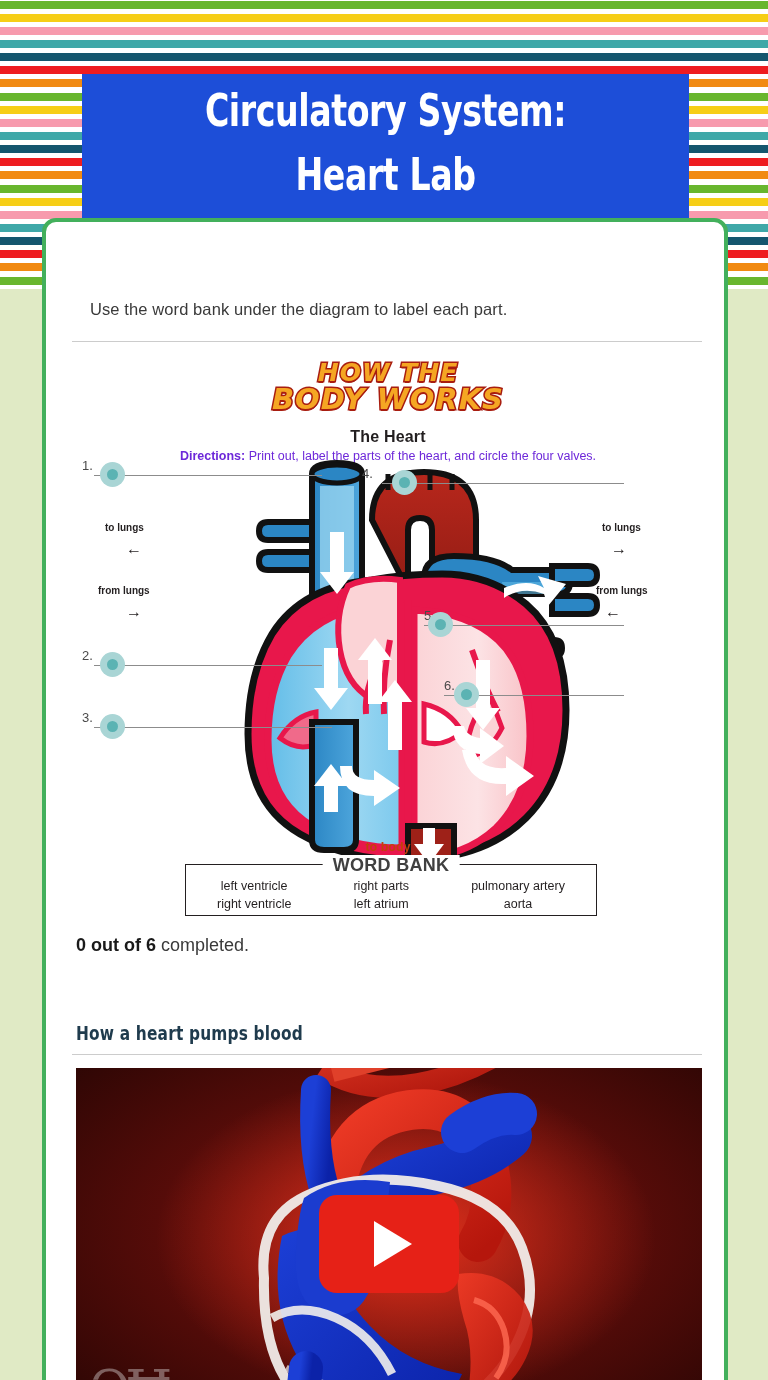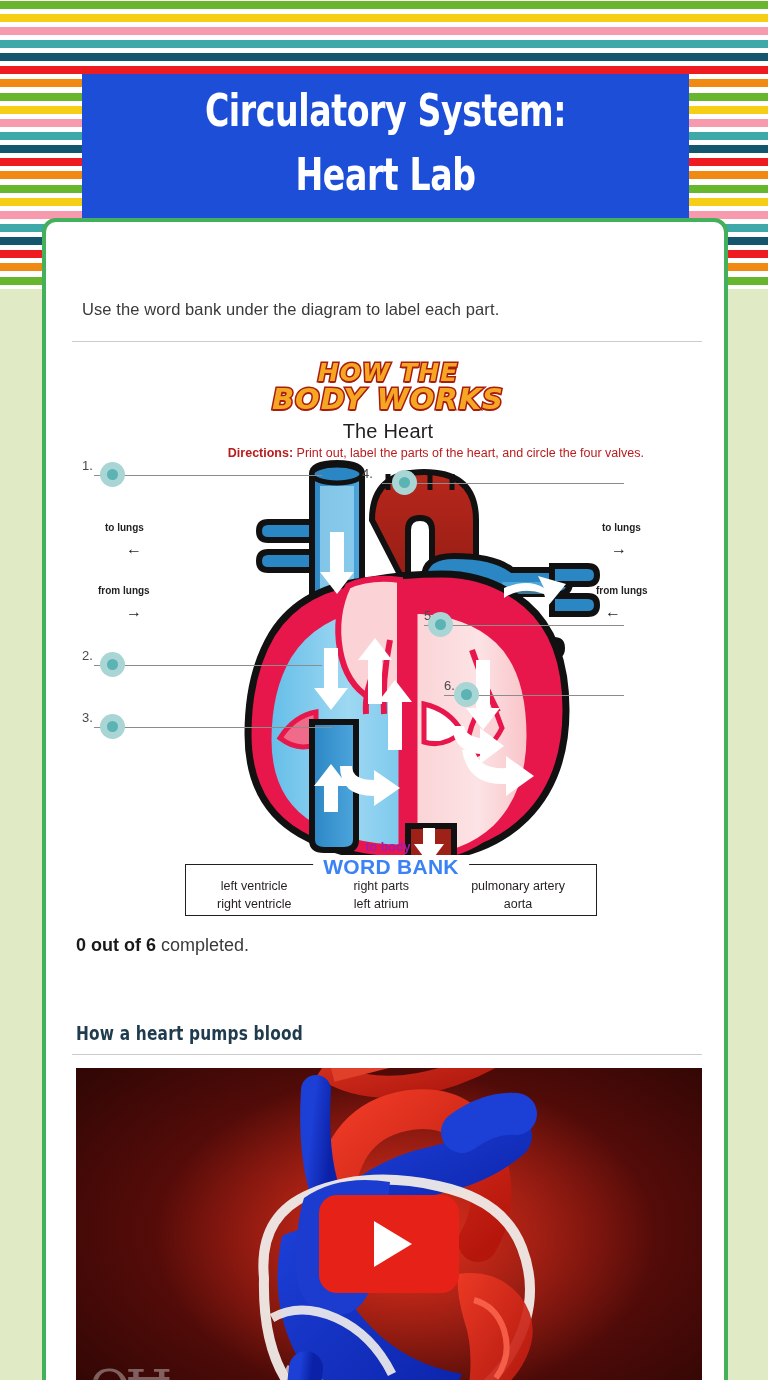--- a/index.html
+++ b/index.html
@@ -74,21 +74,21 @@
     height: 1200px;
     background: #ffffff;
     border: 4px solid #43b05c;
     border-radius: 14px;
     z-index: 2;
     overflow: hidden;
   }
 
   #instruction-text {
     position: absolute;
-    left: 36px;
+    left: 44px;
     top: 78px;
     font-size: 16.5px;
     color: #3a3a3a;
     letter-spacing: 0.1px;
   }
 
   .hr-line {
     position: absolute;
     height: 1px;
     background: #cccccc;
@@ -115,33 +115,32 @@
     letter-spacing: 1px;
     line-height: 1.0;
     -webkit-text-stroke: 3px #a81d10;
     paint-order: stroke fill;
     text-shadow: 0 2px 0 #a81d10;
   }
   .ws-logo-l1 { font-size: 25px; }
   .ws-logo-l2 { font-size: 29px; }
 
   .ws-subtitle {
-    font-size: 20px;
-    font-weight: normal;
+    font-size: 16px;
+    font-weight: bold;
     color: #231f20;
-    margin-top: 6px;
+    margin-top: 14px;
     letter-spacing: 0.2px;
   }
   .ws-directions {
     font-size: 12.5px;
-    color: #b91c1c;
+    color: #6d28d9;
     margin-top: 3px;
     line-height: 1.25;
     padding: 0 60px;
-    text-align: right;
   }
   .ws-directions b { font-weight: bold; }
 
   
   #diagram-area {
     position: absolute;
     left: 0; top: 108px;
     width: 632px; height: 400px;
   }
   #heart-svg { position: absolute; left: 0; top: 0; }
@@ -199,23 +198,23 @@
     height: 52px;
     border: 1.5px solid #231f20;
   }
   #word-bank-title {
     position: absolute;
     left: 50%;
     top: -10px;
     transform: translateX(-50%);
     background: #ffffff;
     padding: 0 10px;
-    font-size: 21px;
-    font-weight: bold;
-    color: #3b82f6;
+    font-size: 18px;
+    font-weight: bold;
+    color: #404040;
     letter-spacing: 0.3px;
     white-space: nowrap;
   }
   #word-bank-cols {
     display: flex;
     justify-content: space-around;
     padding-top: 12px;
   }
   .wb-col { text-align: center; }
   .wb-word {
@@ -224,21 +223,21 @@
     line-height: 1.45;
   }
 
   #to-body-label {
     position: absolute;
     left: 0; right: 0;
     top: 488px;
     text-align: center;
     font-size: 12.5px;
     font-weight: bold;
-    color: #a21caf;
+    color: #c2410c;
   }
 
   
   #progress-text {
     position: absolute;
     left: 30px;
     top: 713px;
     font-size: 18px;
     color: #3a3a3a;
   }

